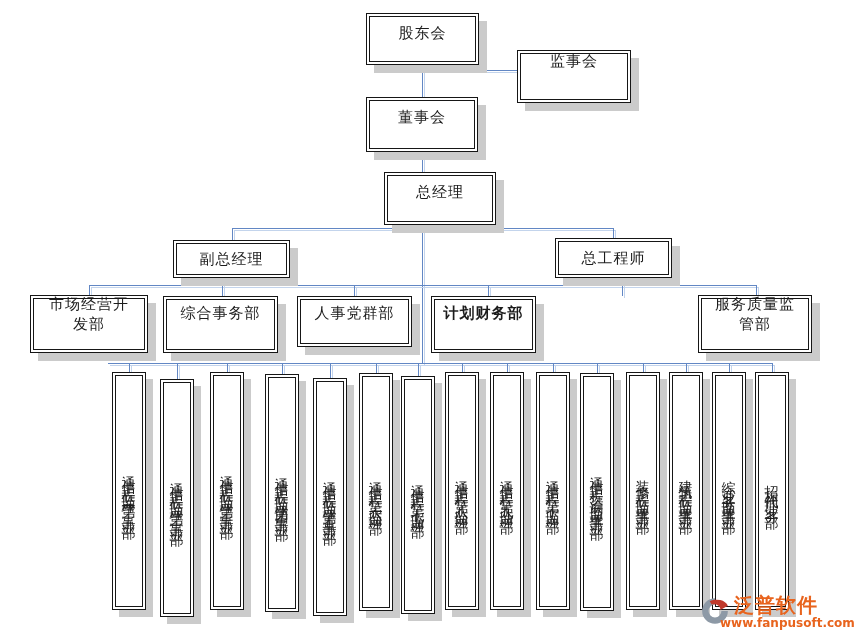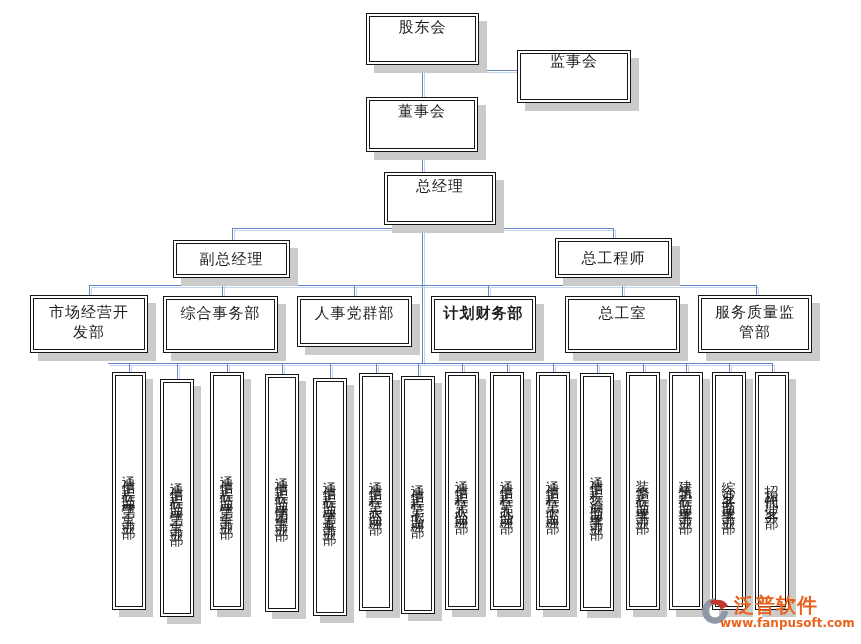--- a/index.html
+++ b/index.html
@@ -9,24 +9,24 @@
   }
   
   .obox{
     position:absolute;background:#fff;border:1px solid #161616;
     box-shadow:8px 8px 0 #cbcbcb;box-sizing:border-box;z-index:3;
   }
   .obox::before{
     content:"";position:absolute;inset:2px;border:1px solid #161616;pointer-events:none;
   }
   .hbox{text-align:center;font-size:15px;letter-spacing:1px;line-height:20px;}
-  .pt9{padding-top:3px;}
+  .pt9{padding-top:9px;}
   .pt11{}
   .pt6{padding-top:6px;}
-  .wrap6{padding-left:12px;padding-right:12px;padding-top:6px;}
+  .wrap6{padding-left:12px;padding-right:12px;font-family:Liberation Mono, monospace;}
   .mid{display:flex;align-items:center;justify-content:center;font-size:15px;letter-spacing:1px;}
   
   .vbox{
     position:absolute;width:34px;height:238px;background:#fff;border:1px solid #161616;
     box-shadow:7px 7px 0 #cbcbcb;box-sizing:border-box;z-index:3;
     display:flex;align-items:center;justify-content:center;
   }
   .vbox::before{content:"";position:absolute;inset:2px;border:1px solid #161616;pointer-events:none;}
   .vbox span{
     writing-mode:vertical-rl;text-orientation:upright;
@@ -84,21 +84,20 @@
   <div class="obox hbox pt11" style="left:517px;top:50px;width:114px;height:53px;">监事会</div>
   <div class="obox hbox pt9" style="left:366px;top:97px;width:112px;height:55px;">董事会</div>
   <div class="obox hbox pt9" style="left:384px;top:172px;width:112px;height:53px;">总经理</div>
   <div class="obox mid" style="left:173px;top:240px;width:117px;height:38px;">副总经理</div>
   <div class="obox mid" style="left:555px;top:238px;width:117px;height:40px;">总工程师</div>
 
   <div class="obox hbox wrap6" style="left:30px;top:295px;width:118px;height:58px;">市场经营开发部</div>
   <div class="obox hbox pt6" style="left:163px;top:296px;width:115px;height:57px;">综合事务部</div>
   <div class="obox hbox pt6" style="left:297px;top:296px;width:115px;height:51px;">人事党群部</div>
   <div class="obox hbox pt6" style="left:431px;top:296px;width:105px;height:57px;font-weight:bold;">计划财务部</div>
-  <div class="obox hbox pt6" style="left:565px;top:296px;width:115px;height:57px;">总工室</div>
   <div class="obox hbox wrap6" style="left:698px;top:295px;width:114px;height:58px;">服务质量监管部</div>
 
   <div class="vbox" style="left:112px;top:372px;">
       <span>通信工程监理第一事业部</span>
     </div>
   <div class="vbox" style="left:160px;top:379px;">
       <span>通信工程监理第二事业部</span>
     </div>
   <div class="vbox" style="left:210px;top:372px;">
       <span>通信工程监理第三事业部</span>

